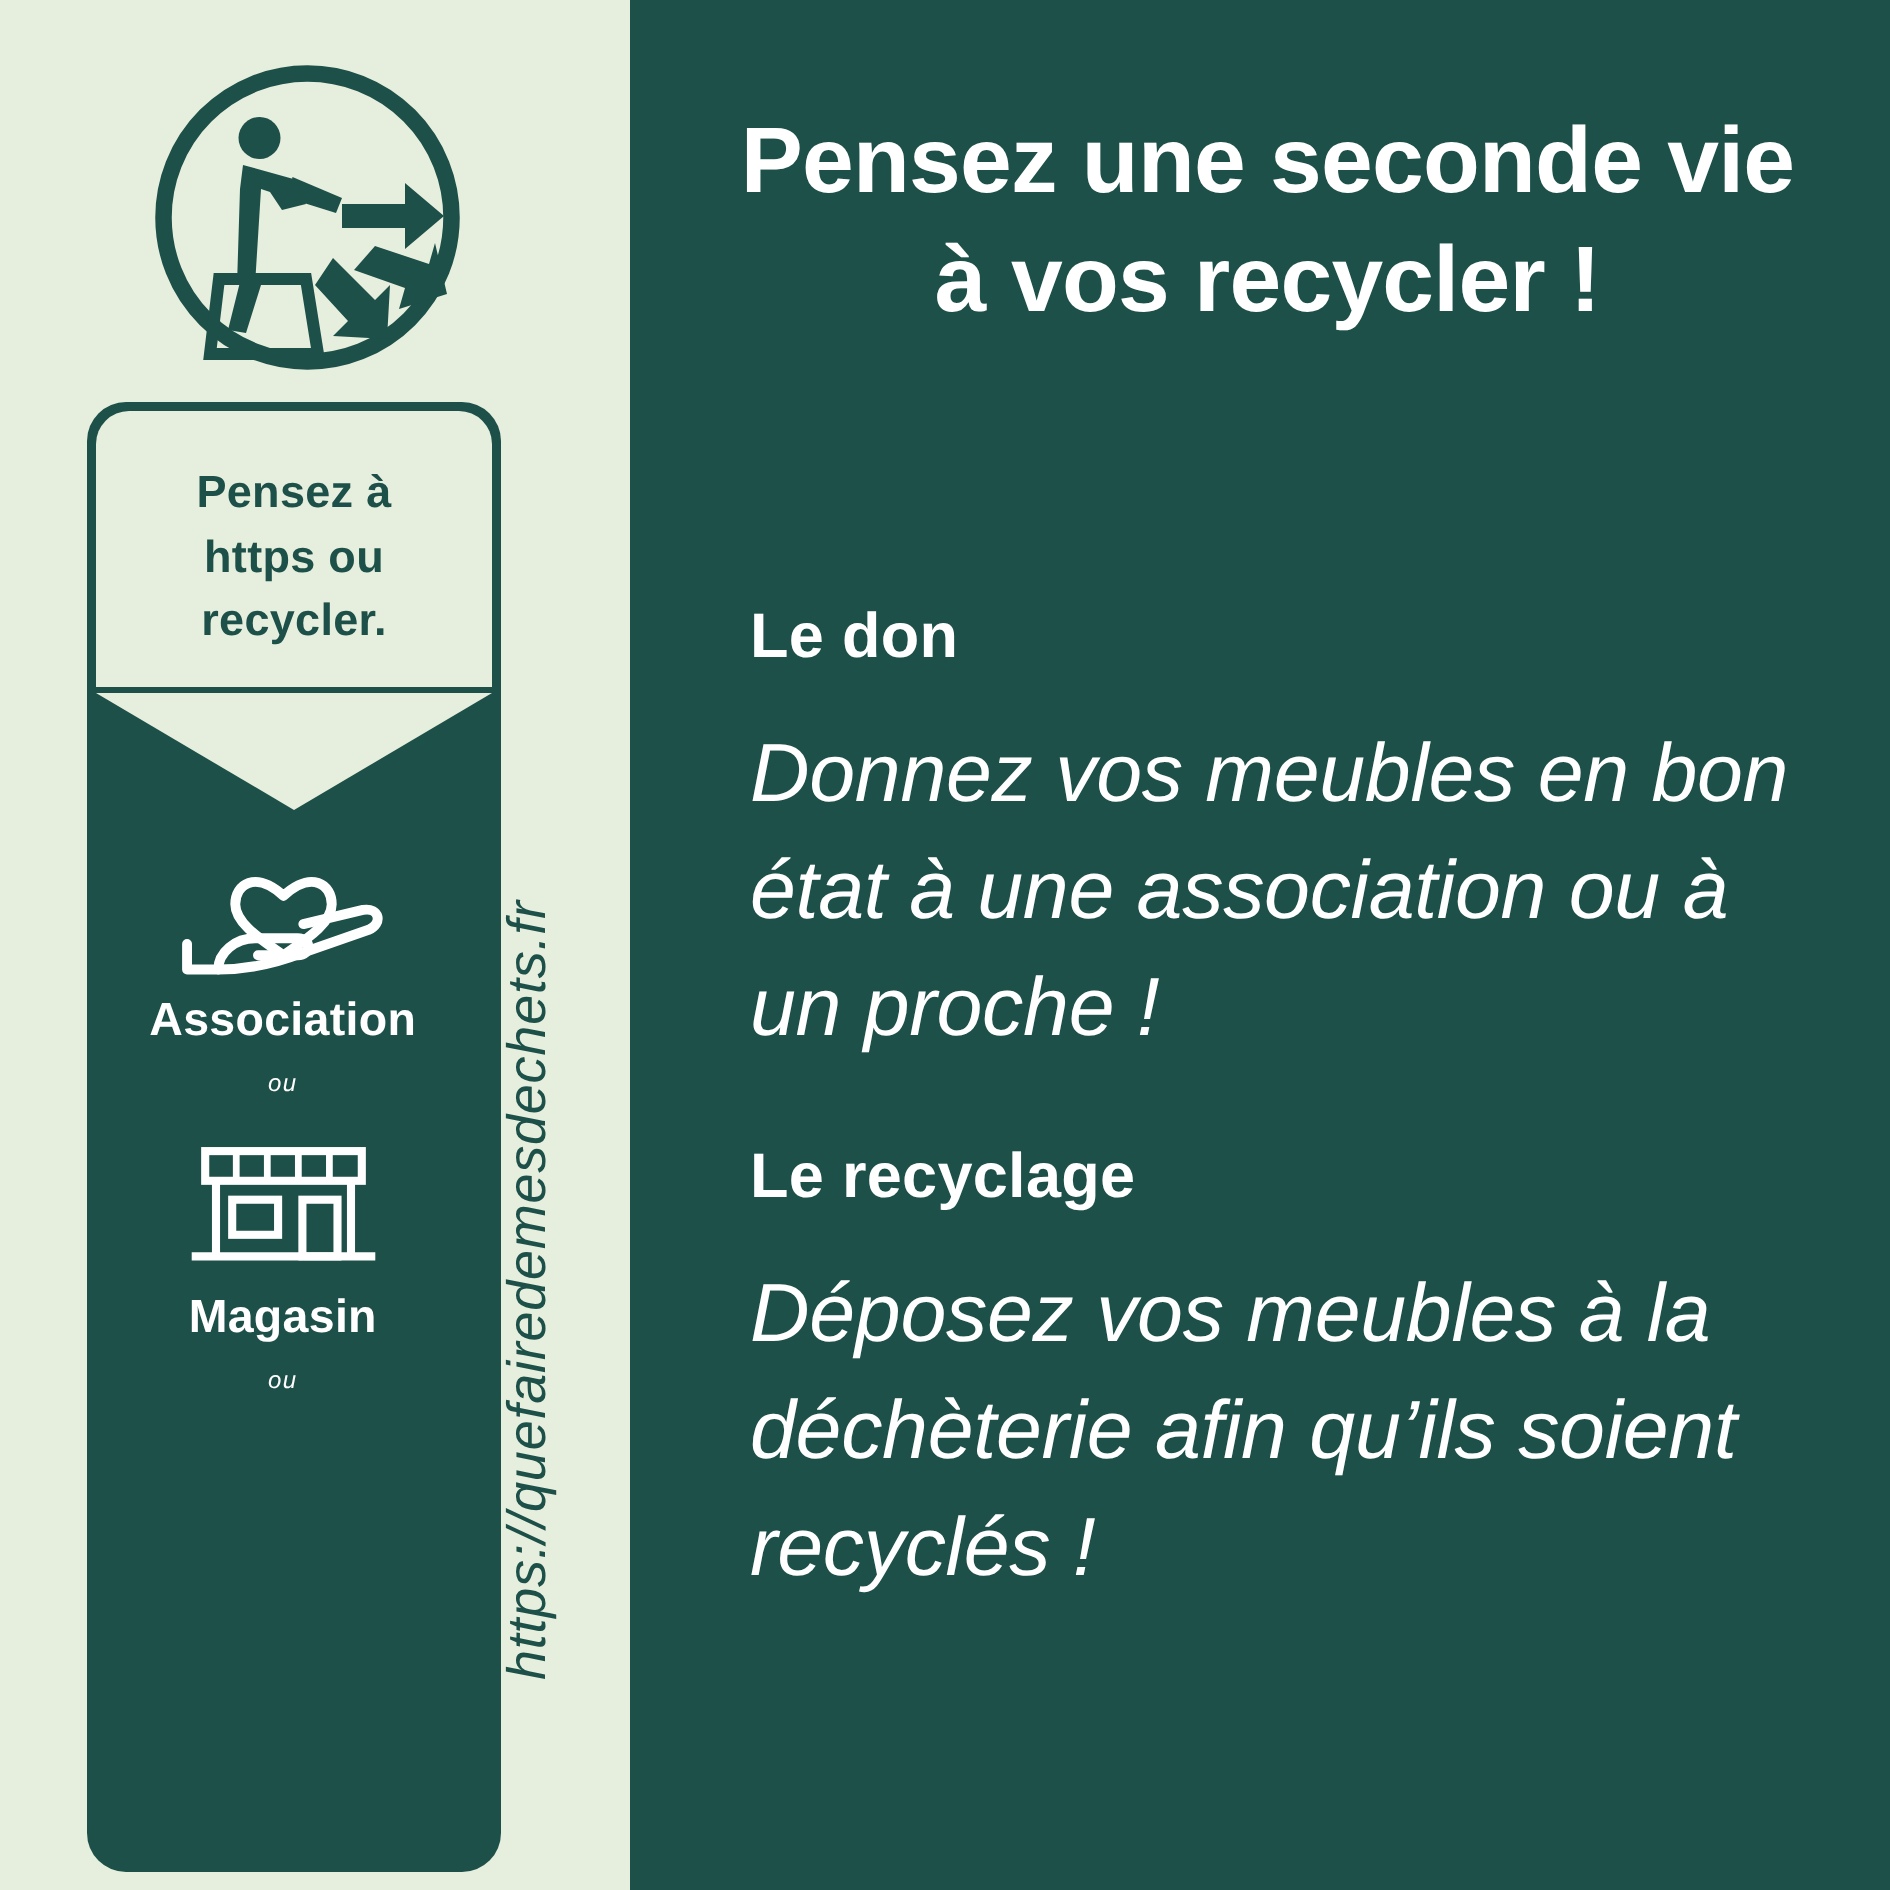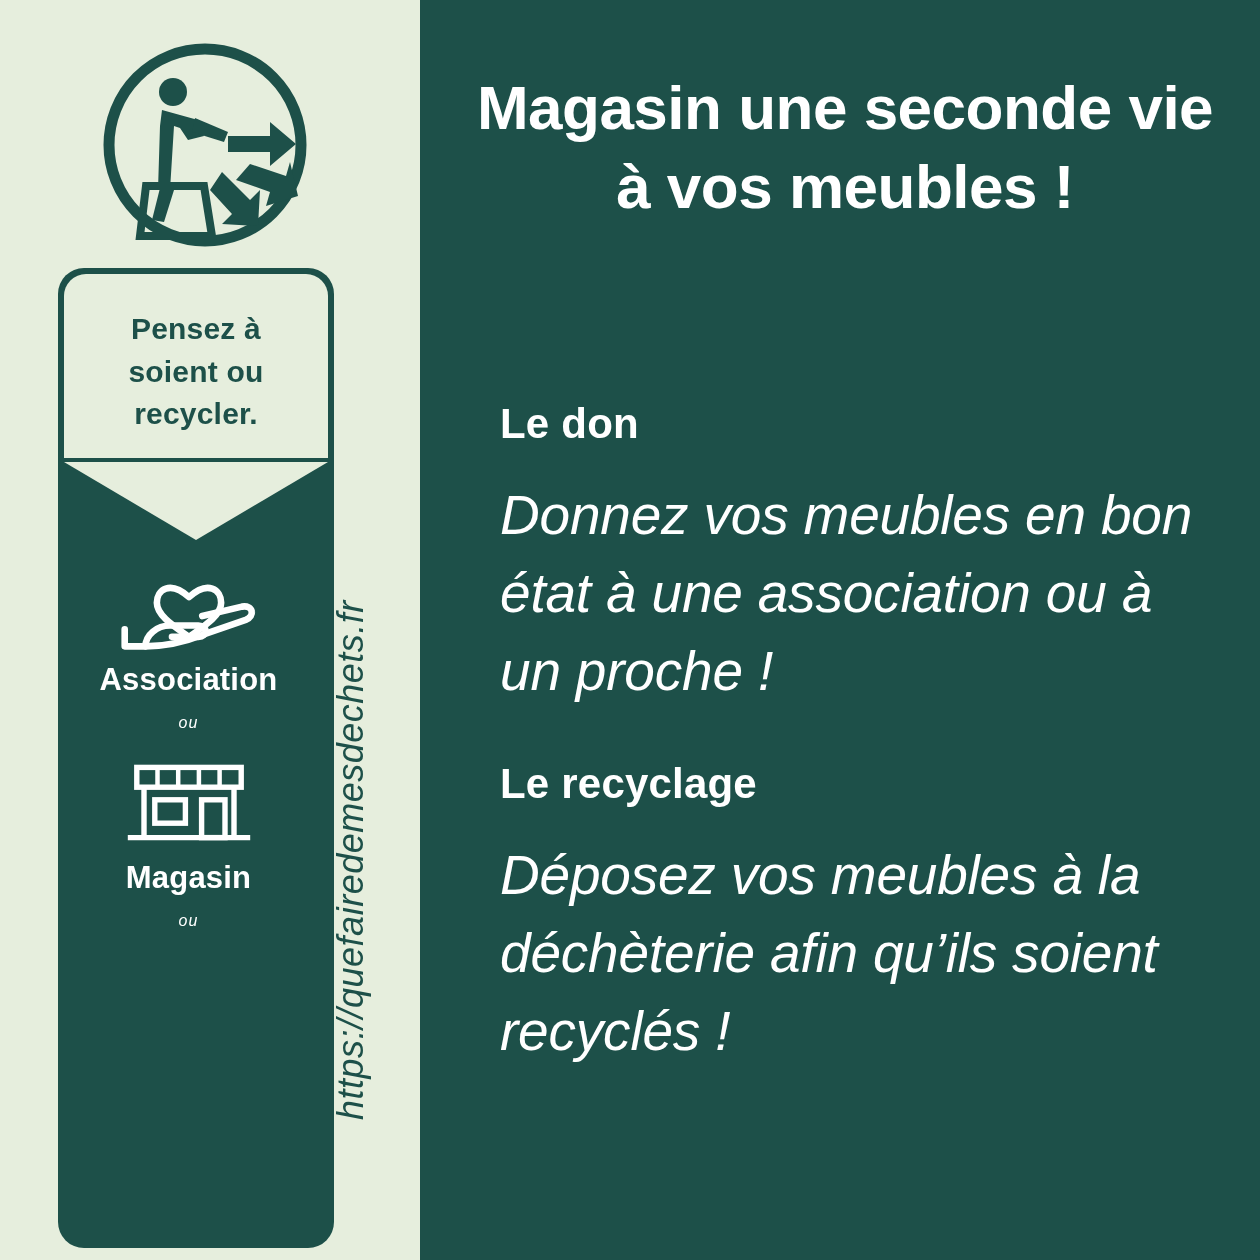--- a/index.html
+++ b/index.html
@@ -172,21 +172,21 @@
       <path d="M128 96 L170 96 L170 82 L196 104 L170 126 L170 112 L128 112 Z" fill="#1d5049"></path>
       <path d="M150 124 L186 136 L190 122 L198 156 L166 166 L170 152 L136 140 Z" fill="#1d5049"></path>
       <path d="M122 132 L150 160 L160 150 L158 186 L122 184 L132 174 L110 150 Z" fill="#1d5049"></path>
     </svg>
   </div>
 
   <div class="vbar"></div>
 
   <div class="callout">
     <div class="callout-text">Pensez à</div>
-    <div class="callout-text">soient ou</div>
+    <div class="callout-text">https ou</div>
     <div class="callout-text">recycler.</div>
   </div>
   <div class="callout-tail"></div>
 
   <div class="steps">
 
     <div class="step">
       <div class="step-icon">
         <svg viewBox="0 0 180 110" width="176" height="104" aria-hidden="true">
           <path d="M90 52 C70 34 56 44 56 58 C56 72 76 84 90 94 C104 84 124 72 124 58 C124 44 110 34 90 52 Z" fill="none" stroke="#ffffff" stroke-width="7" stroke-linejoin="round"></path>
@@ -217,22 +217,22 @@
     </div>
 
     <div class="step-sep">ou</div>
 
 
   </div>
 
   <div class="url">https://quefairedemesdechets.fr</div>
 
   <div class="headline">
-    <div>Magasin une seconde vie</div>
-    <div>à vos meubles !</div>
+    <div>Pensez une seconde vie</div>
+    <div>à vos recycler !</div>
   </div>
 
   <div class="block" id="block-don">
     <div class="block-title">Le don</div>
     <div class="block-body">Donnez vos meubles en bon état à une association ou à un proche !</div>
   </div>
 
   <div class="block" id="block-recyclage">
     <div class="block-title">Le recyclage</div>
     <div class="block-body">Déposez vos meubles à la déchèterie afin qu’ils soient recyclés !</div>

